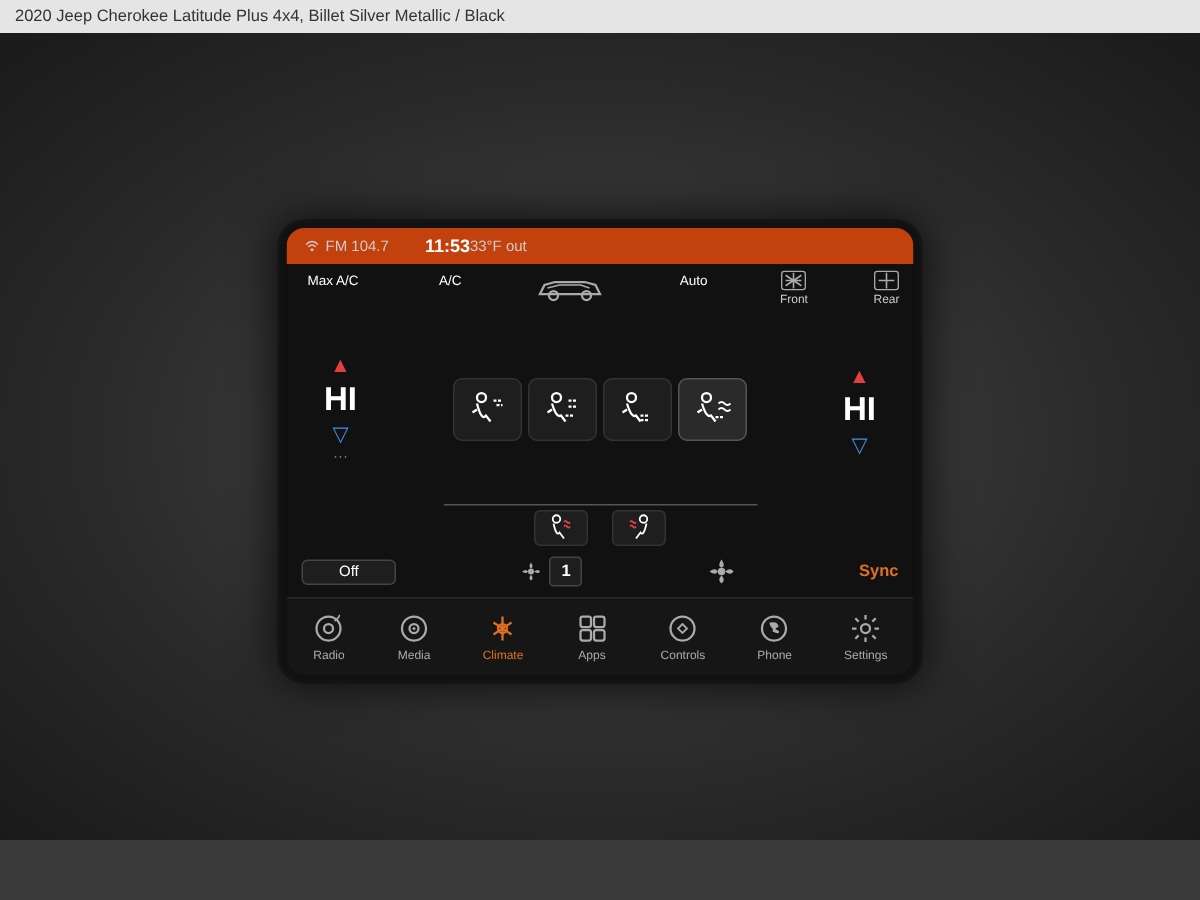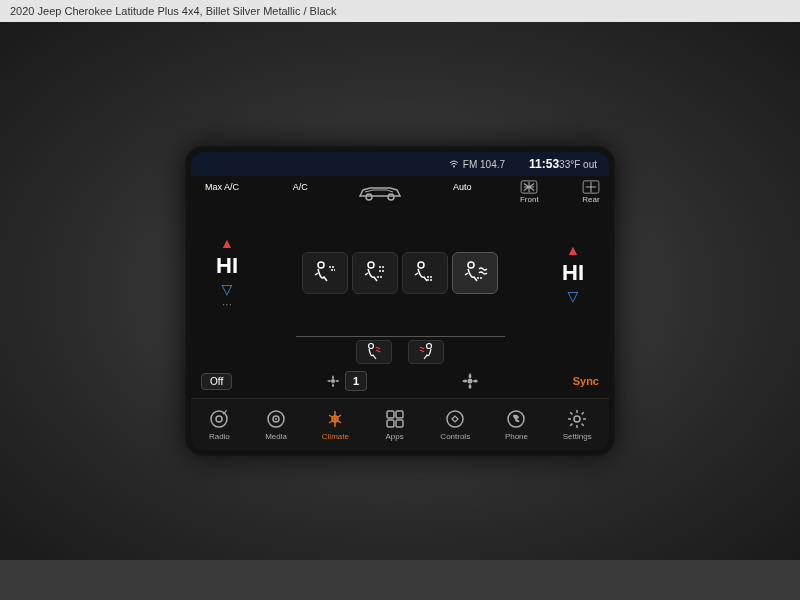--- a/index.html
+++ b/index.html
@@ -67,23 +67,23 @@
       border-radius: 12px;
       overflow: hidden;
       display: flex;
       flex-direction: column;
     }
 
     
     .status-bar {
       display: flex;
       align-items: center;
-      justify-content: flex-end;
+      justify-content: flex-start;
       padding: 4px 12px;
-      background: #0f172a;
+      background: #c2410c;
       color: #ccc;
       font-size: 10px;
       height: 24px;
       flex-shrink: 0;
     }
 
     .status-bar .left { display: flex; align-items: center; gap: 4px; }
     .status-bar .center { font-size: 12px; font-weight: bold; color: #fff; margin-left: 24px; }
     .status-bar .right { color: #ccc; font-size: 10px; }
 
@@ -234,21 +234,21 @@
       font-weight: bold;
       border: 1px solid #444;
     }
 
     .off-btn {
       background: #1e1e1e;
       border: 1px solid #444;
       border-radius: 4px;
       color: #fff;
       font-size: 10px;
-      padding: 2px 8px;
+      padding: 2px 24px;
       cursor: pointer;
     }
 
     .sync-btn {
       color: #e07020;
       font-size: 11px;
       font-weight: bold;
       cursor: pointer;
     }
 

